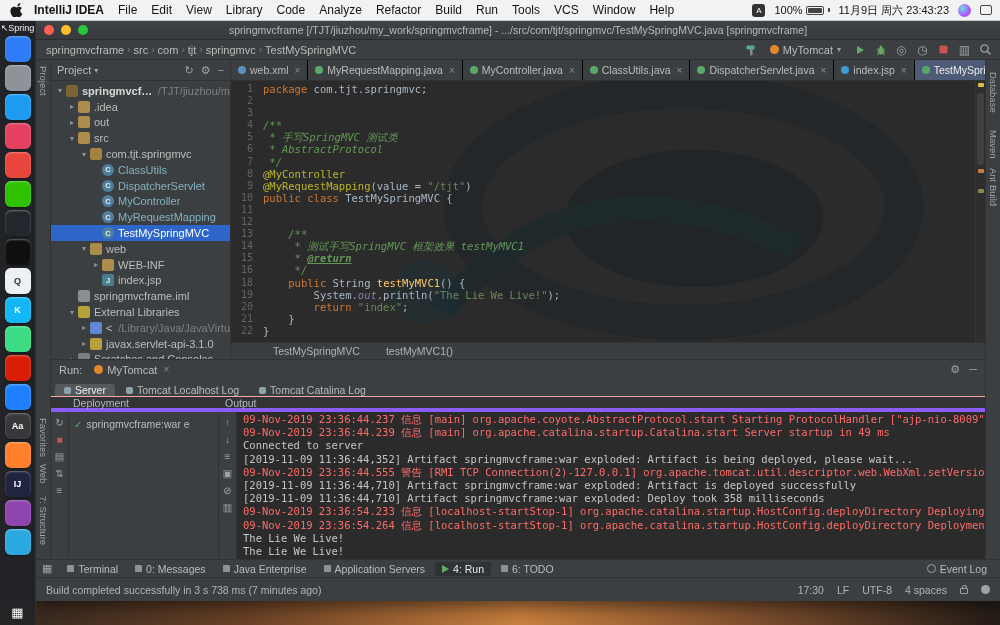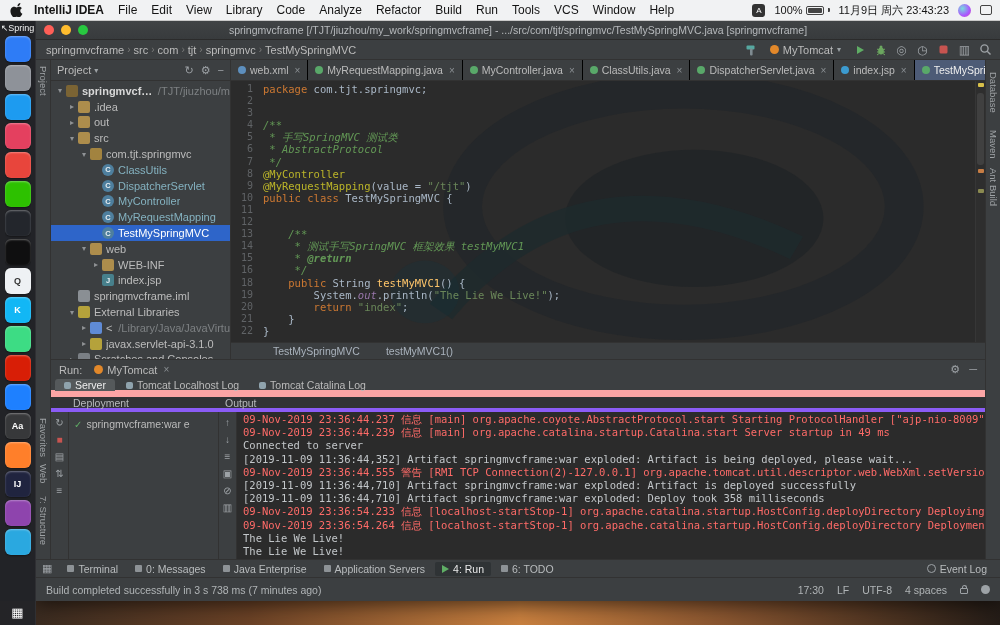--- a/index.html
+++ b/index.html
@@ -91,32 +91,32 @@
   .cline{display:flex;height:12.1px;line-height:12.1px;font-size:10.5px;white-space:pre;}
   .cline.hl{background:rgba(255,255,255,.04);}
   .ln{width:32px;flex:none;text-align:right;padding-right:10px;color:#606366;font-size:10px;position:relative;}
   .bm{position:absolute;left:2px;top:2px;width:8px;height:8px;background:#e8b62c;border-radius:2px;}
   .ctext{flex:1;overflow:hidden;}
   .tok-kw{color:#cc7832;} .tok-pl{color:#a9b7c6;} .tok-doc{color:#629755;font-style:italic;}
   .tok-ann{color:#bbb529;} .tok-str{color:#6a8759;}
   .tok-cls{color:#a9b7c6;text-decoration:underline wavy #5c6870 1px;text-underline-offset:2px;}
   .tok-mth{color:#ffc66b;text-decoration:underline wavy #5c6870 1px;text-underline-offset:2px;}
   .tok-fld{color:#9876aa;font-style:italic;}
-  .tok-doctag{color:#629755;font-weight:bold;font-style:italic;}
+  .tok-doctag{color:#629755;font-weight:bold;font-style:italic;text-decoration:underline;}
   .estripe{width:10px;flex:none;position:relative;z-index:3;background:#2e2e2e;border-left:1px solid #363636;}
   .mark{position:absolute;left:2px;width:6px;height:4px;border-radius:1px;}
   .scroll-thumb{position:absolute;left:1px;right:1px;top:12px;height:72px;background:rgba(255,255,255,.09);border-radius:3px;}
   .ebc{height:17px;flex:none;background:#3b3e40;border-top:1px solid #323232;display:flex;align-items:center;gap:26px;padding-left:42px;font-size:10.5px;color:#aab3bd;position:relative;z-index:4;}
 
   
   .run-panel{height:200px;flex:none;border-top:1px solid #323232;background:#3c3f41;display:flex;flex-direction:column;}
   .run-header{height:19px;flex:none;display:flex;align-items:center;padding:0 8px;font-size:11px;color:#bbb;}
   .run-tab{display:flex;align-items:center;gap:4px;margin-left:8px;padding:0 4px;}
   .rh-icons{margin-left:auto;display:flex;gap:9px;color:#9da2a6;font-size:11px;}
-  .run-tabs{height:18px;flex:none;display:flex;align-items:flex-start;gap:2px;padding-left:4px;font-size:10.5px;color:#bbb;border-bottom:7px solid #fca5a5;}
+  .run-tabs{height:18px;flex:none;display:flex;align-items:flex-end;gap:2px;padding-left:4px;font-size:10.5px;color:#bbb;border-bottom:1px solid #fca5a5;}
   .rtab{display:flex;align-items:center;gap:4px;padding:0 9px;white-space:nowrap;}
   .rtab.act{background:#55595b;color:#eee;border-radius:3px 3px 0 0;}
   .rtab-dot{width:7px;height:7px;border-radius:2px;background:#8fa3ad;}
   .run-colheads{height:15px;flex:none;display:flex;align-items:center;background:#313335;border-bottom:4px solid #8b5cf6;font-size:10.5px;color:#b6b9bb;}
   .rc-spacer{width:18px;flex:none;}
   .rc-dep{width:150px;flex:none;padding-left:4px;}
   .rc-out{flex:1;padding-left:6px;}
   .run-body{flex:1;display:flex;min-height:0;}
   .rtoolbar{width:18px;flex:none;display:flex;flex-direction:column;align-items:center;gap:6px;padding-top:5px;color:#9da2a6;font-size:10px;border-right:1px solid #323232;}
   .rtoolbar .red{color:#c75450;}

